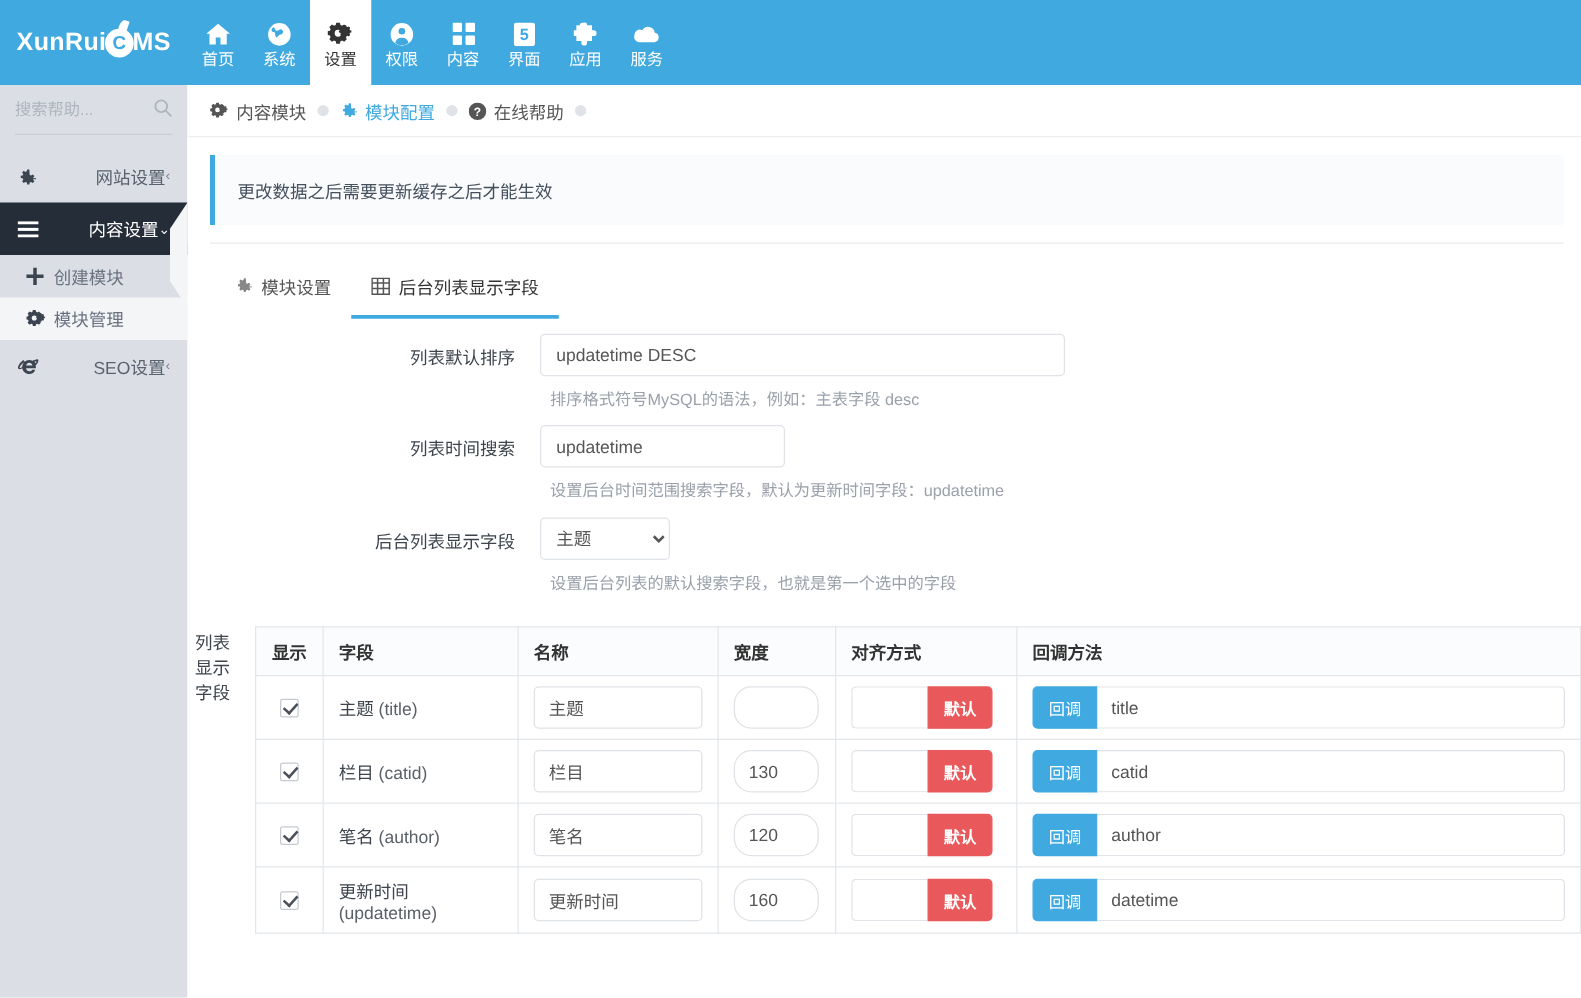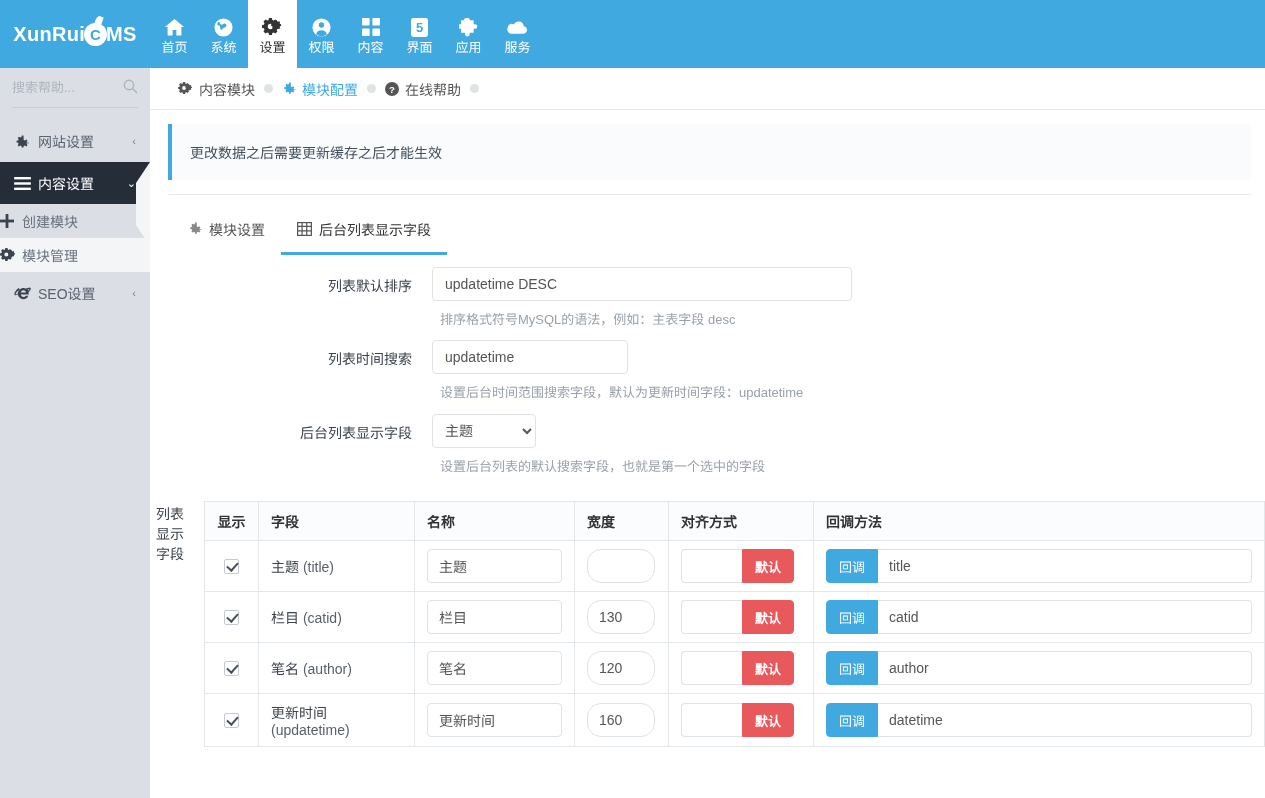--- a/index.html
+++ b/index.html
@@ -74,21 +74,21 @@
     justify-content: space-between;
   }
   #sidesearch input {
     border: 0; background: transparent; outline: none;
     font-family: inherit; font-size: 13px; color: #000000;
     width: 92px; padding: 0;
   }
   #sidesearch input::placeholder { color: #aeb5bf; }
   #sidesearch .sico { color: #aeb5bf; }
 
-  .side-group { margin-top: 12px; }
+  .side-group { margin-top: 12px; text-align: right; }
   .side-item {
     position: relative;
     height: 42px; display: flex; align-items: center;
     padding-left: 14px; cursor: pointer;
     color: #5a6270; font-size: 14px;
   }
   .side-item .si-ico {
     width: 24px; display: inline-flex; align-items: center;
     color: #3c4450;
   }
@@ -101,37 +101,37 @@
   .side-item.active::after {
     content: "";
     position: absolute; right: 0; top: 0;
     width: 0; height: 42px;
     border-top: 21px solid transparent;
     border-bottom: 21px solid transparent;
     border-right: 14px solid #f4f5f7;
   }
   .side-sub {
     height: 34px; display: flex; align-items: center;
-    padding-left: 0; cursor: pointer;
+    padding-left: 21px; cursor: pointer;
     color: #6a7280; font-size: 14px;
   }
   .side-sub .ss-ico { width: 22px; display: inline-flex; align-items: center; color: #3c4450; }
   .side-sub.sel { background: #f4f5f7; }
 
   
   #main {
     position: absolute; top: 68px; left: 150px;
     width: 1115px; height: 730px;
     background: #fff;
     overflow: hidden;
   }
   #crumb {
     height: 42px; border-bottom: 1px solid #e8eaed;
     display: flex; align-items: center;
-    padding-left: 28px; font-size: 14px; color: #555;
+    padding-left: 18px; font-size: 14px; color: #555;
   }
   .crumb-link { display: inline-flex; align-items: center; cursor: pointer; }
   .crumb-link .ci { margin-right: 6px; display: inline-flex; color: #555; }
   .crumb-link.cur { color: #3fa9e0; }
   .crumb-link.cur .ci { color: #3fa9e0; }
   .crumb-dot {
     display: inline-block; width: 9px; height: 9px; border-radius: 50%;
     background: #dfe2e6; margin: 0 9px;
   }
 

